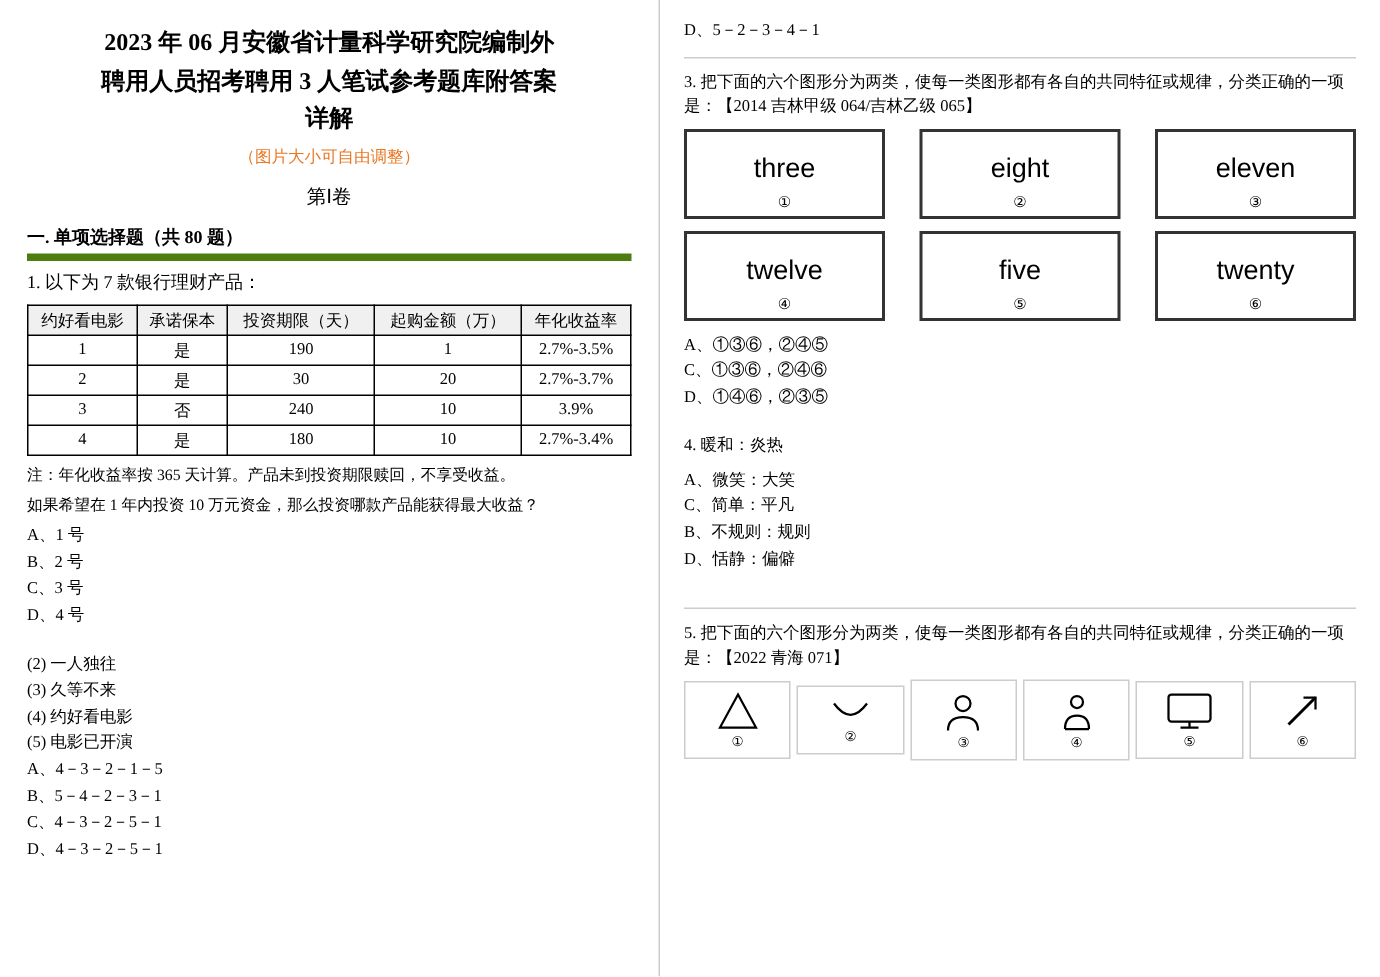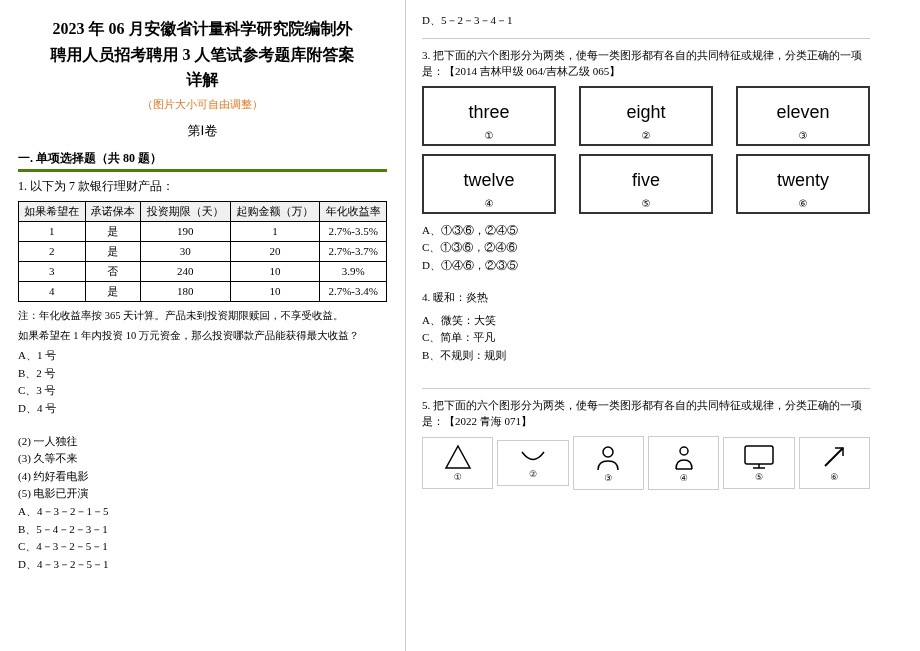--- a/index.html
+++ b/index.html
@@ -6,21 +6,21 @@
     body {
       font-family: "SimSun", "宋体", serif;
       font-size: 12px;
       background: #fff;
       color: #000;
       width: 920px;
       min-height: 651px;
       display: flex;
     }
     .left-panel {
-      width: 406px;
+      width: 440px;
       padding: 16px 18px;
       border-right: 1px solid #ccc;
     }
     .right-panel {
       width: 480px;
       padding: 12px 16px;
     }
     .title {
       font-size: 16px;
       font-weight: bold;
@@ -36,21 +36,21 @@
     }
     .section-title {
       text-align: center;
       font-size: 13px;
       margin-bottom: 10px;
     }
     .part-title {
       font-size: 12px;
       font-weight: bold;
       margin-bottom: 6px;
-      border-bottom: 3px solid #4d7c0f;
+      border-bottom: 5px solid #4d7c0f;
       padding-bottom: 2px;
     }
     .question-title {
       font-size: 12px;
       margin-bottom: 6px;
     }
     table {
       border-collapse: collapse;
       width: 100%;
       margin-bottom: 6px;
@@ -145,21 +145,21 @@
 
 <div class="left-panel">
   <div class="title">2023 年 06 月安徽省计量科学研究院编制外<br>聘用人员招考聘用 3 人笔试参考题库附答案<br>详解</div>
   <div class="subtitle">（图片大小可自由调整）</div>
   <div class="section-title">第Ⅰ卷</div>
   <div class="part-title">一. 单项选择题（共 80 题）</div>
   <div class="question-title">1. 以下为 7 款银行理财产品：</div>
   <table>
     <thead>
       <tr>
-        <th>如果希望在</th>
+        <th>约好看电影</th>
         <th>承诺保本</th>
         <th>投资期限（天）</th>
         <th>起购金额（万）</th>
         <th>年化收益率</th>
       </tr>
     </thead>
     <tbody id="table-body">
     <tr>
           <td>1</td>
           <td>是</td>
@@ -235,20 +235,21 @@
       <div style="font-size: 11px; line-height: 1.6; font-family: Liberation Serif, serif;">A、①③⑥，②④⑤</div>
       <div style="font-size: 11px; line-height: 1.6;">C、①③⑥，②④⑥</div>
       <div style="font-size: 11px; line-height: 1.6;">D、①④⑥，②③⑤</div>
     </div>
   <br>
   <div class="q-text">4. 暖和：炎热</div>
   <div class="options" id="q4-opts">
       <div style="font-size: 11px; line-height: 1.6;">A、微笑：大笑</div>
       <div style="font-size: 11px; line-height: 1.6;">C、简单：平凡</div>
       <div style="font-size: 11px; line-height: 1.6;">B、不规则：规则</div>
+      <div style="font-size: 11px; line-height: 1.6;">D、恬静：偏僻</div>
     </div>
   <br>
   <div class="right-divider"></div>
   <div class="q-text">5. 把下面的六个图形分为两类，使每一类图形都有各自的共同特征或规律，分类正确的一项是：【2022 青海 071】</div>
   <div class="shape-grid" id="shape-grid">
       <div class="shape-box">
         <svg width="28" height="26" viewBox="0 0 28 26">
           <polygon points="14,2 26,24 2,24" fill="none" stroke="#000" stroke-width="1.5"></polygon>
         </svg>
         <span class="s-num">①</span>

